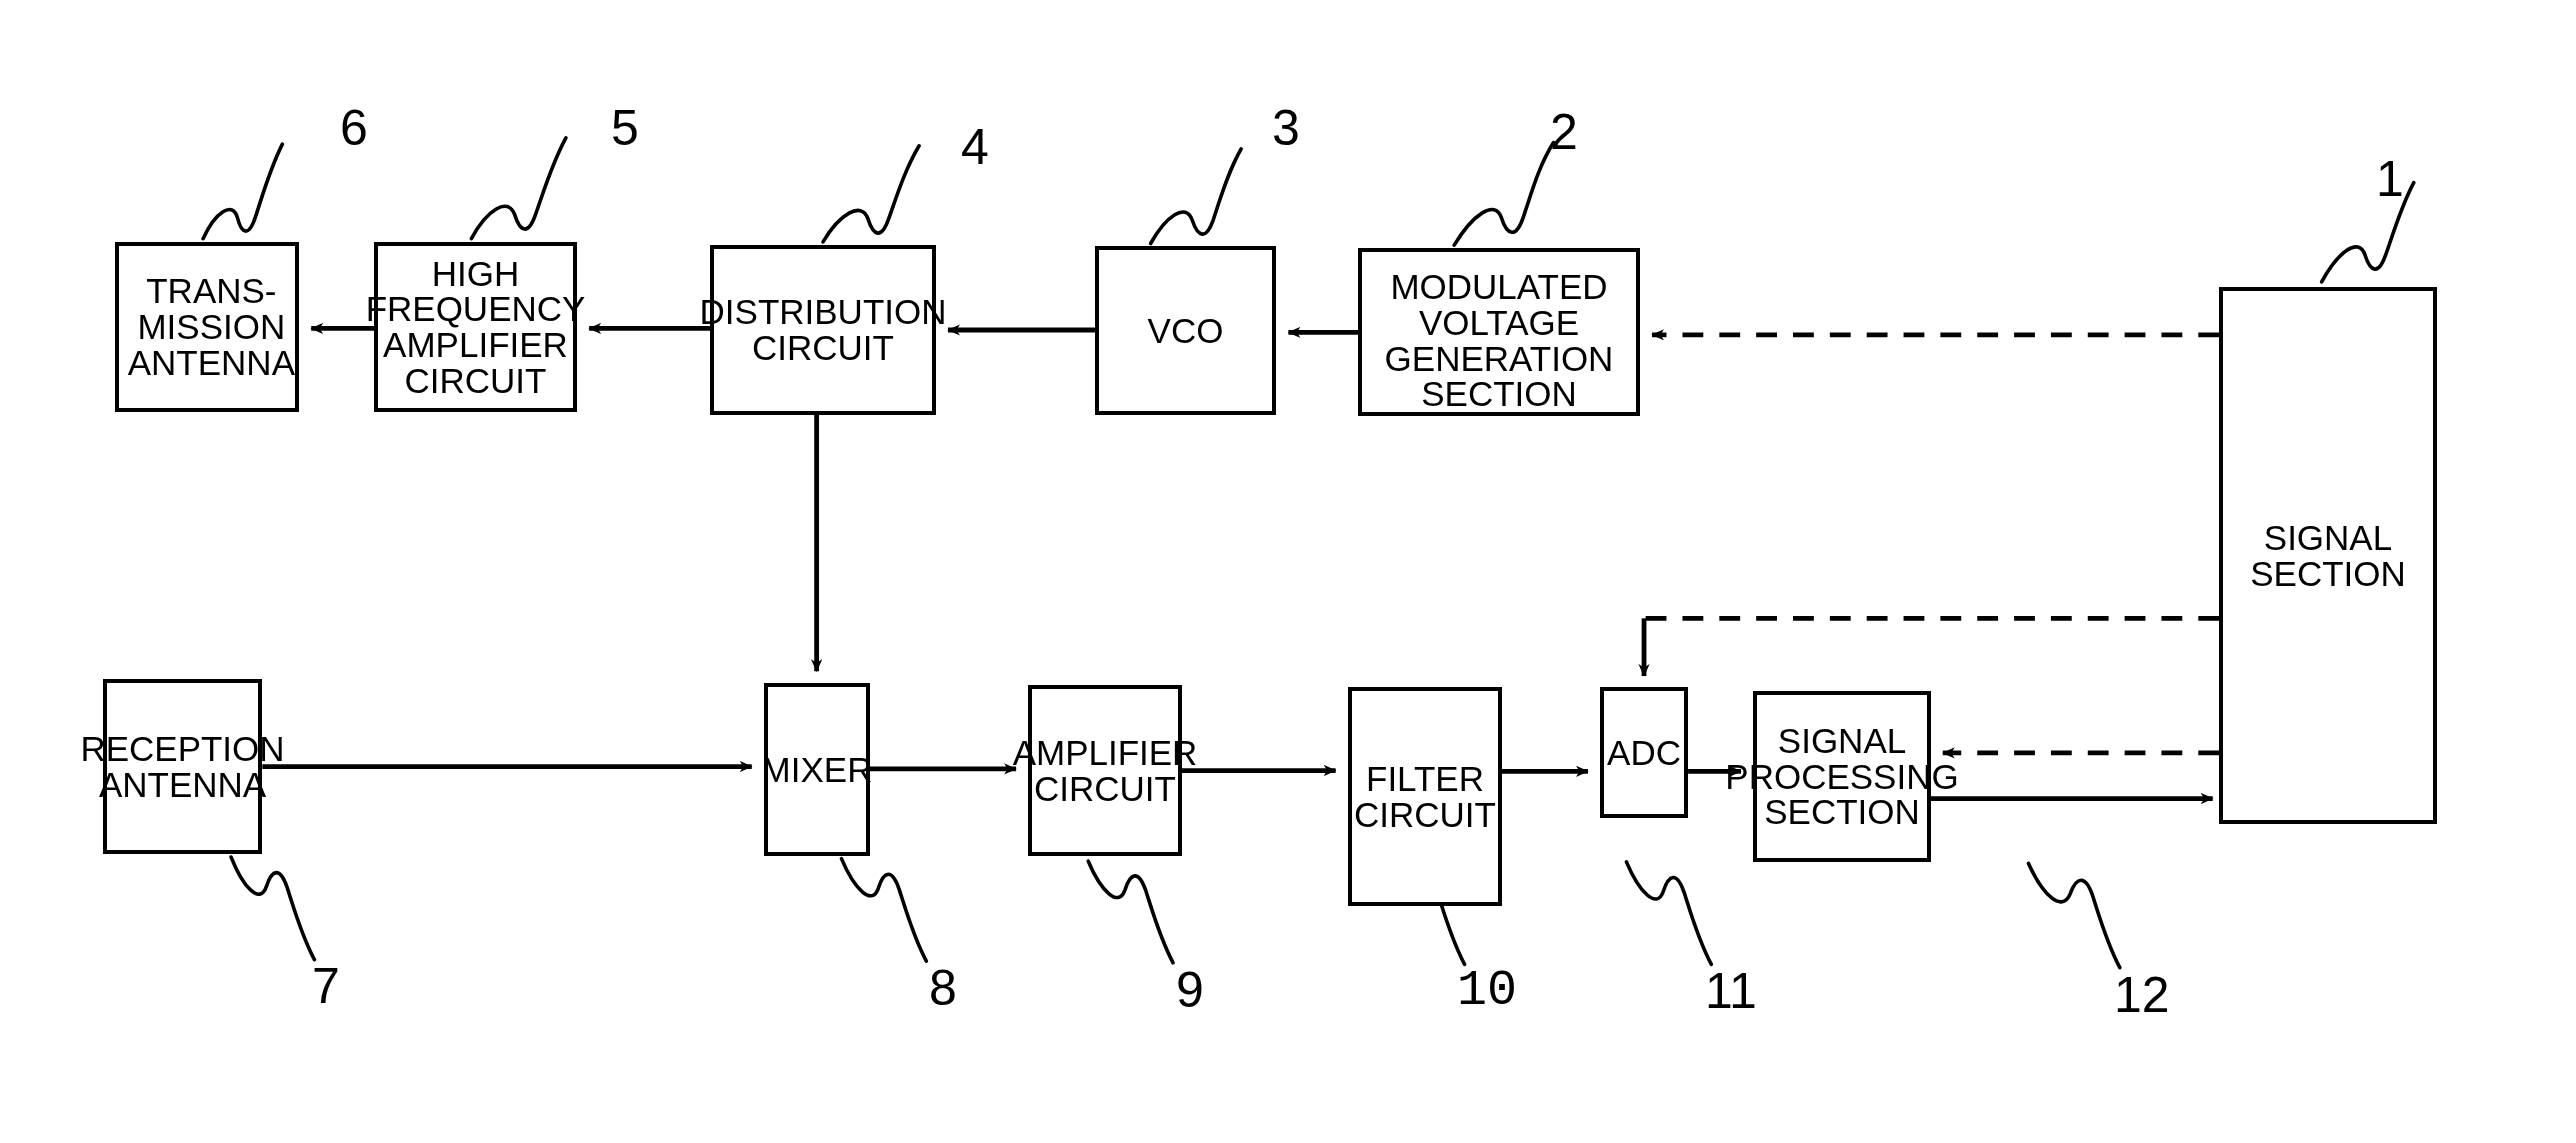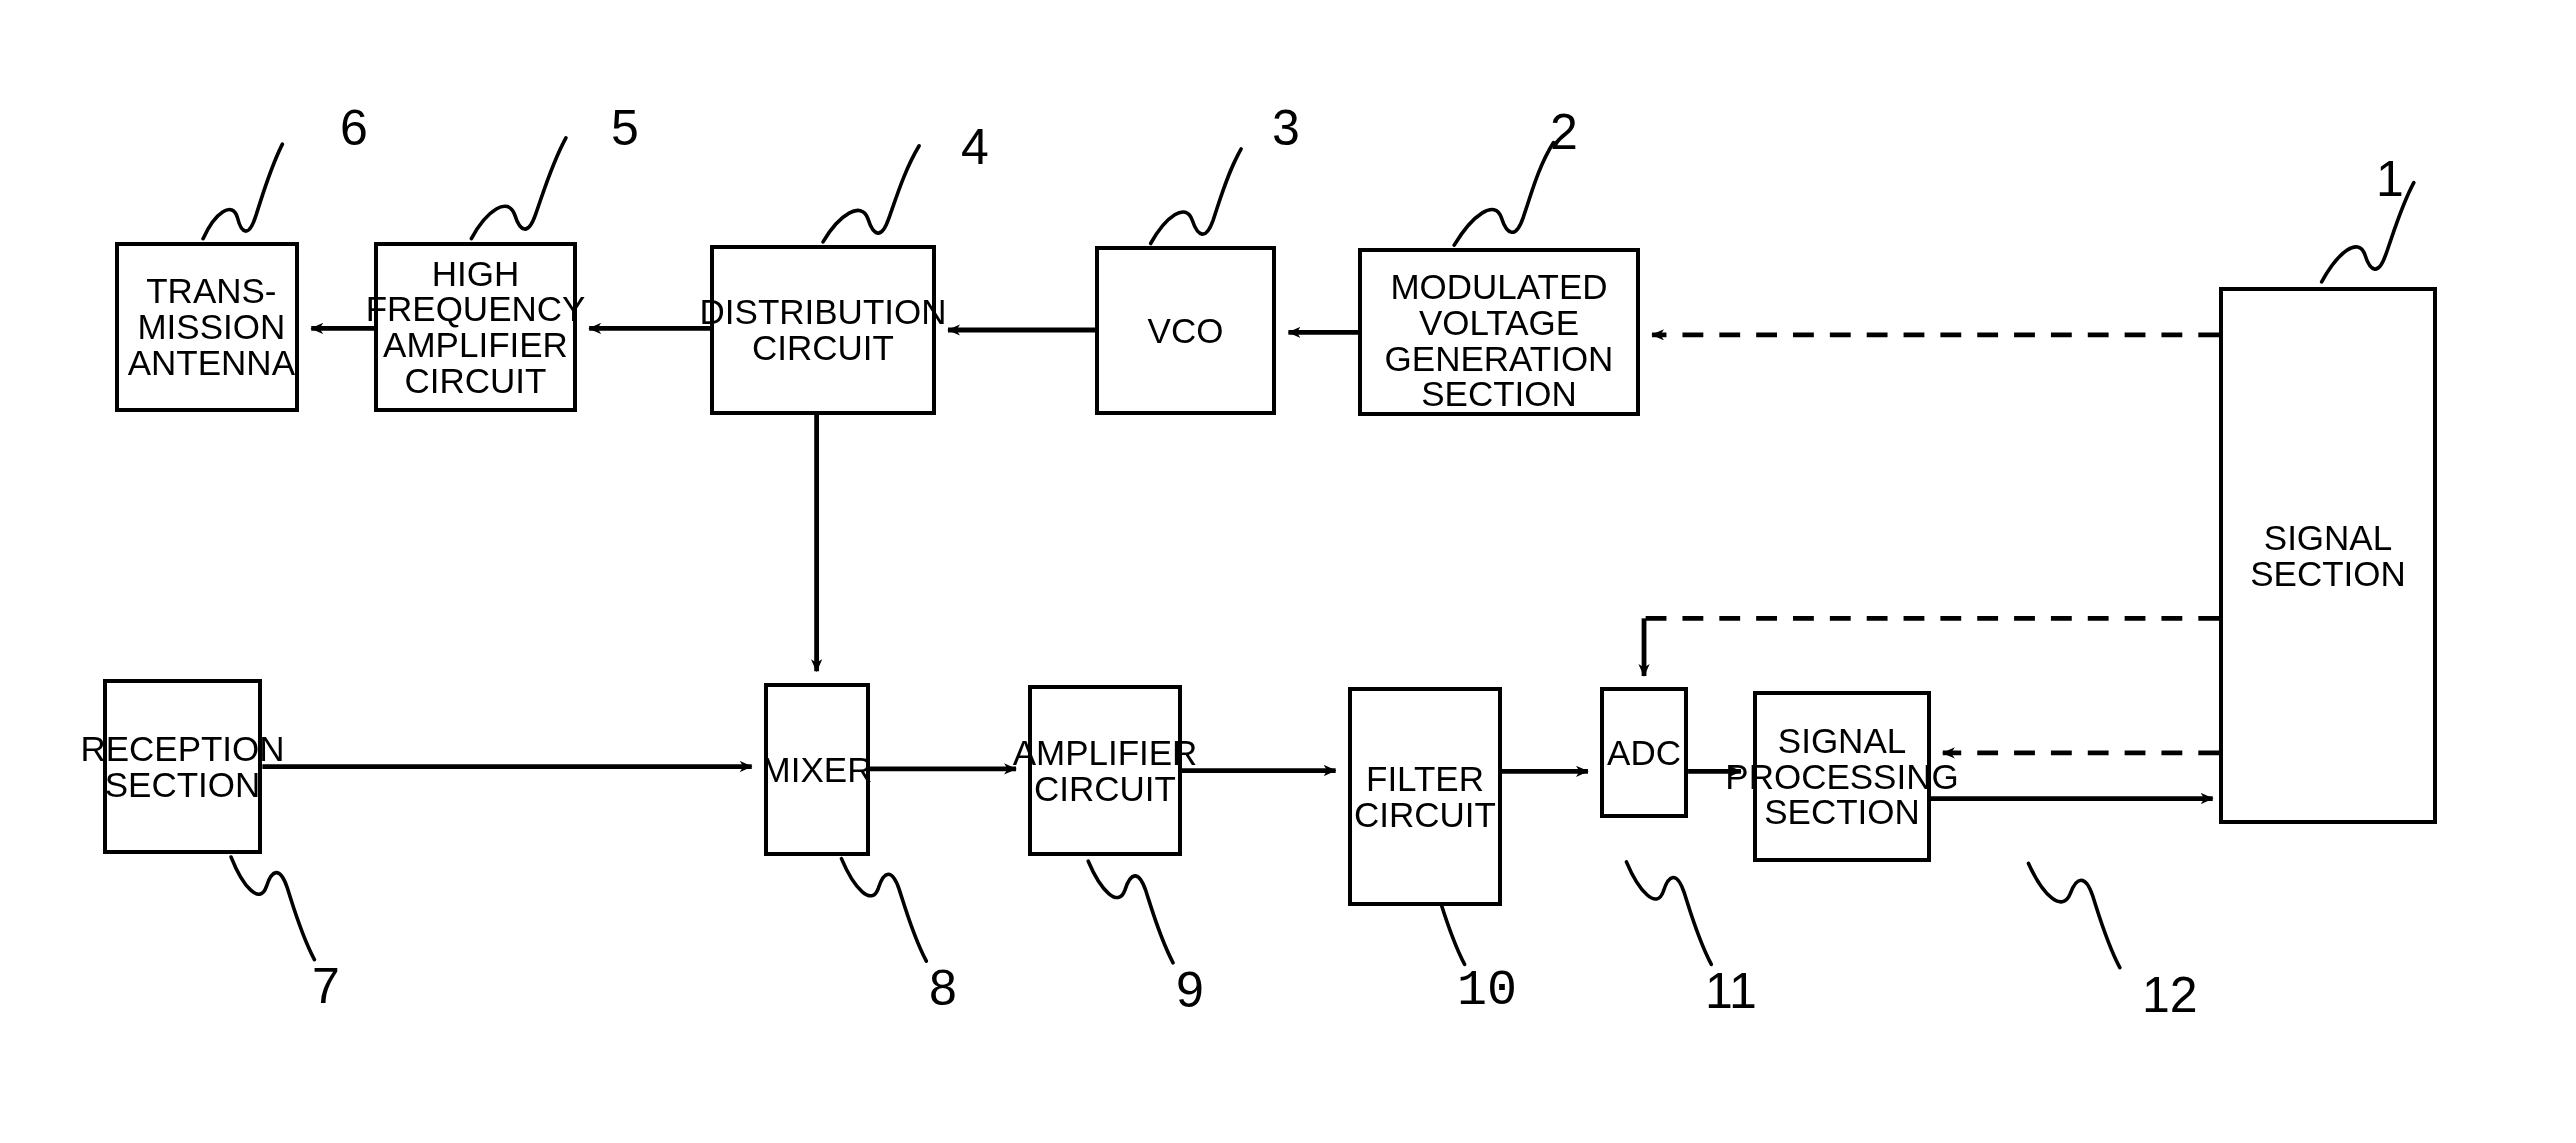--- a/index.html
+++ b/index.html
@@ -109,21 +109,21 @@
 SECTION</span>
   </div>
 
   <div class="box" style="left:2219px;top:287px;width:218px;height:537px;">
     <span class="lbl">SIGNAL
 SECTION</span>
   </div>
 
   <div class="box" style="left:103px;top:679px;width:159px;height:175px;">
     <span class="lbl">RECEPTION
-SECTION</span>
+ANTENNA</span>
   </div>
 
   <div class="box" style="left:764px;top:683px;width:106px;height:173px;">
     <span class="lbl">MIXER</span>
   </div>
 
   <div class="box" style="left:1028px;top:685px;width:154px;height:171px;">
     <span class="lbl">AMPLIFIER
 CIRCUIT</span>
   </div>
@@ -147,16 +147,16 @@
   <div class="refnum" style="left:611px;top:103px;">5</div>
   <div class="refnum" style="left:961px;top:122px;">4</div>
   <div class="refnum" style="left:1272px;top:103px;">3</div>
   <div class="refnum" style="left:1550px;top:107px;">2</div>
   <div class="refnum" style="left:2376px;top:154px;">1</div>
   <div class="refnum" style="left:312px;top:961px;">7</div>
   <div class="refnum" style="left:929px;top:963px;">8</div>
   <div class="refnum" style="left:1176px;top:965px;">9</div>
   <div class="refnum" style="left:1457px;top:966px;font-family:Liberation Mono, monospace;">10</div>
   <div class="refnum" style="left:1705px;top:966px;">11</div>
-  <div class="refnum" style="left:2114px;top:970px;margin-left:28px;">12</div>
+  <div class="refnum" style="left:2114px;top:970px;">12</div>
 
 </div>
 
 
 </body></html>

